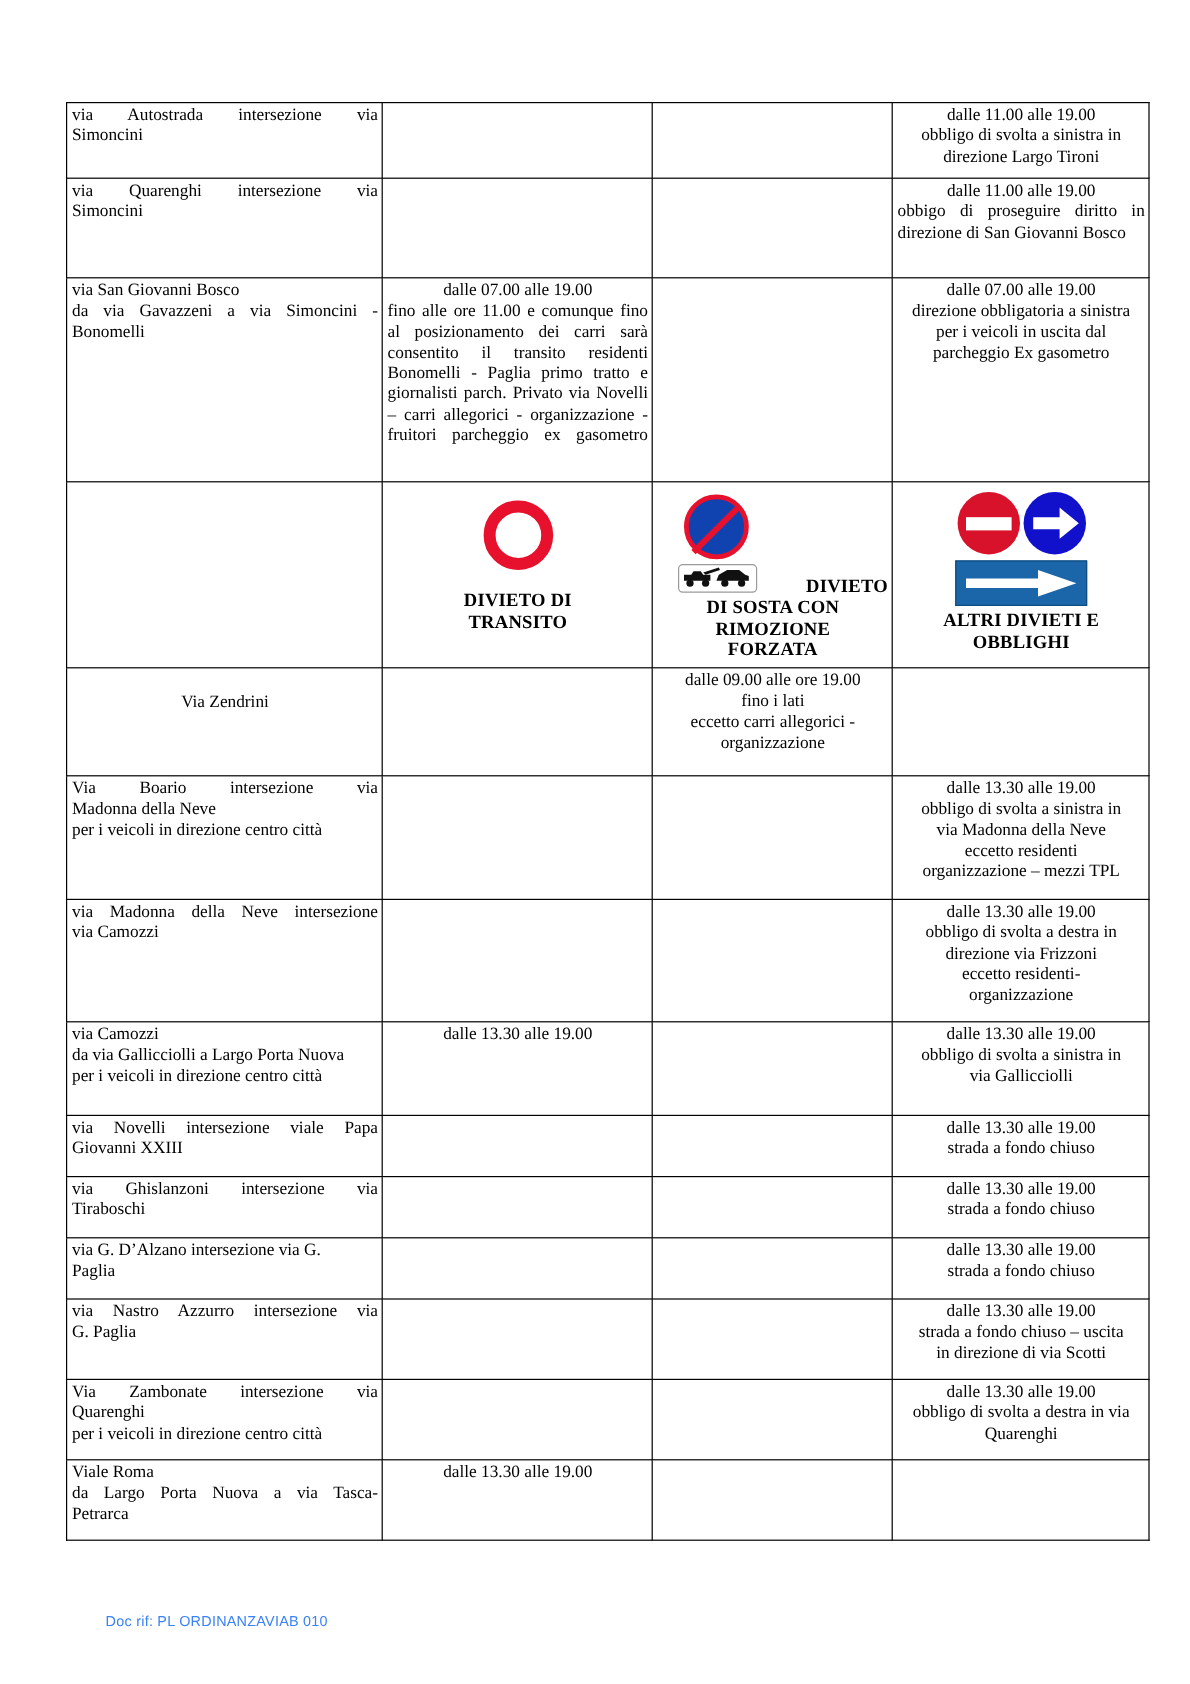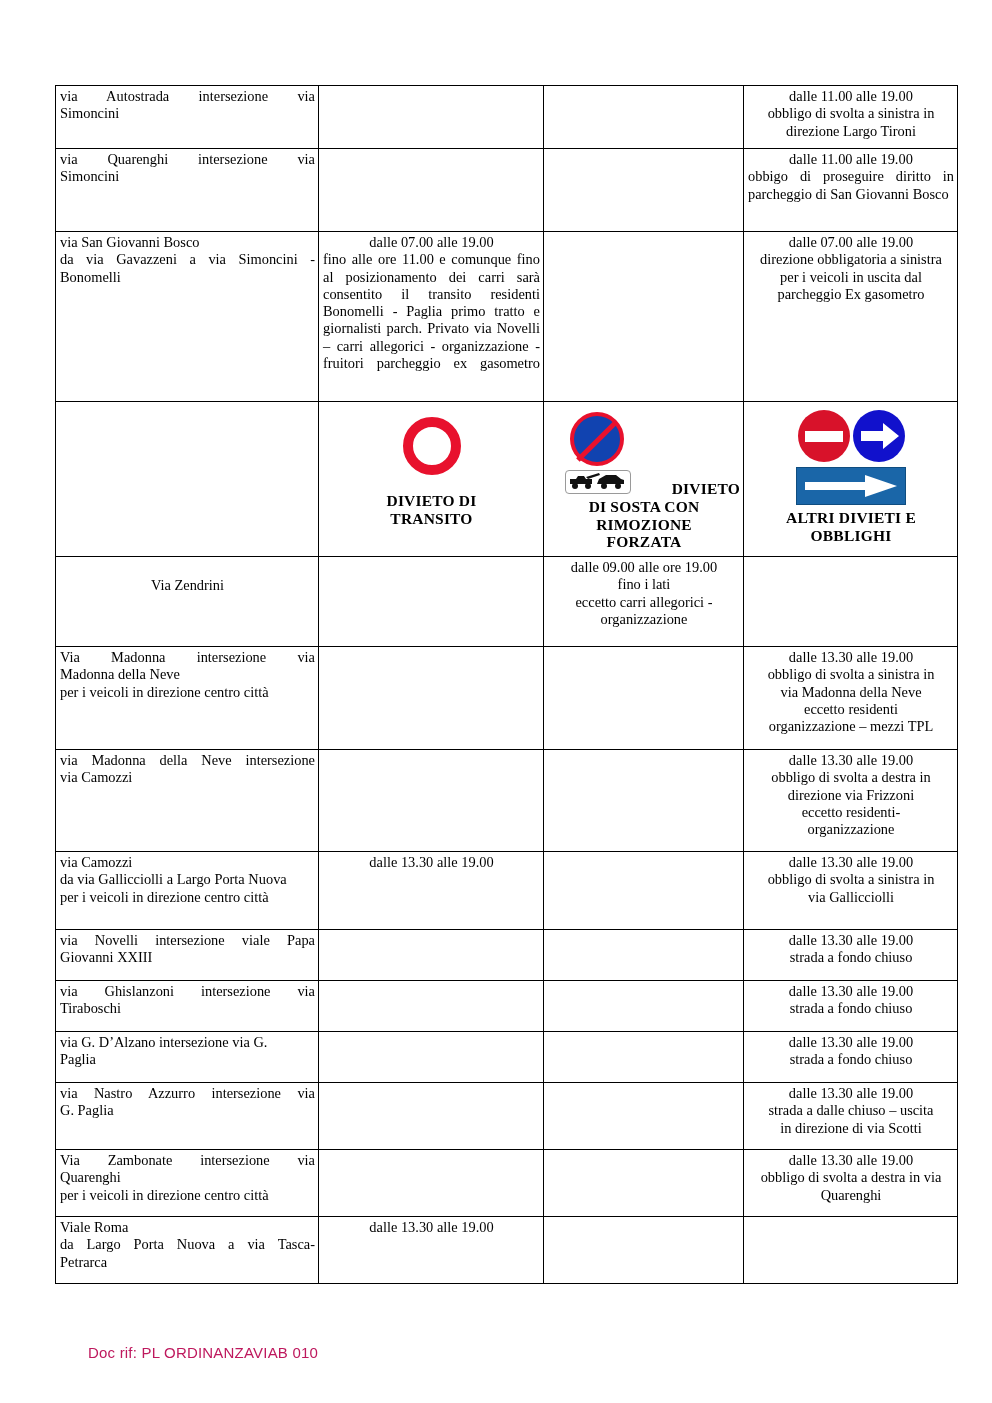--- a/index.html
+++ b/index.html
@@ -151,23 +151,23 @@
     align-items: flex-start;
     gap: 3px;
   }
 
   
   .doc-footer {
     position: absolute;
     left: 88px;
     top: 1344px;
     font-family: "Liberation Sans", "DejaVu Sans", sans-serif;
-    font-size: 15px;
+    font-size: 12px;
     letter-spacing: 0.2px;
-    color: #be185d;
+    color: #3b82f6;
   }
 </style>
 </head>
 <body>
 
 <div id="page">
 
   <table class="ord">
     <colgroup>
       <col class="c1">
@@ -193,21 +193,21 @@
 
       <tr>
         <td style="height:78px;">
           <div class="just">via Quarenghi intersezione via</div>
           <div class="left">Simoncini</div>
         </td>
         <td></td>
         <td></td>
         <td>
           <div class="center">dalle 11.00 alle 19.00</div>
-          <div class="just" style="text-align-last:left;">obbigo di proseguire diritto in parcheggio di San Giovanni Bosco</div>
+          <div class="just" style="text-align-last:left;">obbigo di proseguire diritto in direzione di San Giovanni Bosco</div>
         </td>
       </tr>
 
       <tr>
         <td style="height:165px;">
           <div class="left">via San Giovanni Bosco</div>
           <div class="just">da via Gavazzeni a via Simoncini -</div>
           <div class="left">Bonomelli</div>
         </td>
         <td>
@@ -303,21 +303,21 @@
           <div class="center">dalle  09.00 alle ore 19.00</div>
           <div class="center">fino i lati</div>
           <div class="center">eccetto carri allegorici -</div>
           <div class="center">organizzazione</div>
         </td>
         <td></td>
       </tr>
 
       <tr>
         <td style="height:98px;">
-          <div class="just">Via Madonna intersezione via</div>
+          <div class="just">Via Boario intersezione via</div>
           <div class="left">Madonna della Neve</div>
           <div class="left">per i veicoli in direzione centro città</div>
         </td>
         <td></td>
         <td></td>
         <td>
           <div class="center">dalle 13.30 alle 19.00</div>
           <div class="center">obbligo di svolta a sinistra in</div>
           <div class="center">via Madonna della Neve</div>
           <div class="center">eccetto residenti</div>
@@ -401,21 +401,21 @@
 
       <tr>
         <td style="height:62px;">
           <div class="just">via Nastro Azzurro intersezione via</div>
           <div class="left">G. Paglia</div>
         </td>
         <td></td>
         <td></td>
         <td>
           <div class="center">dalle 13.30 alle 19.00</div>
-          <div class="center">strada a dalle chiuso – uscita</div>
+          <div class="center">strada a fondo chiuso – uscita</div>
           <div class="center">in direzione di via Scotti</div>
         </td>
       </tr>
 
       <tr>
         <td style="height:62px;">
           <div class="just">Via Zambonate intersezione via</div>
           <div class="left">Quarenghi</div>
           <div class="left">per i veicoli in direzione centro città</div>
         </td>

